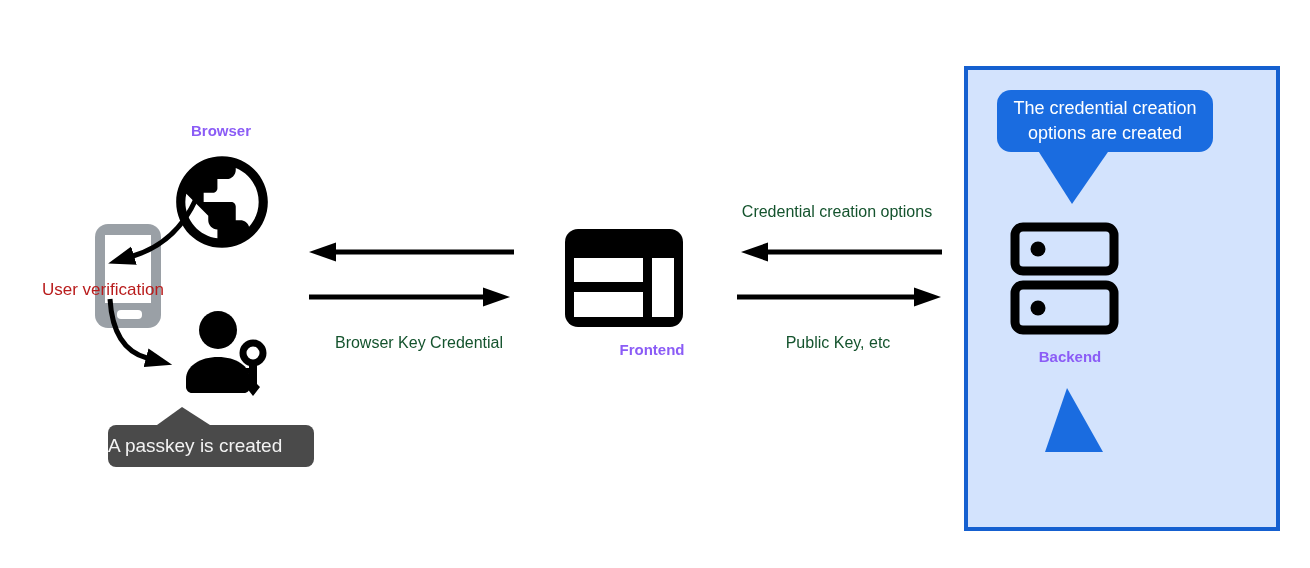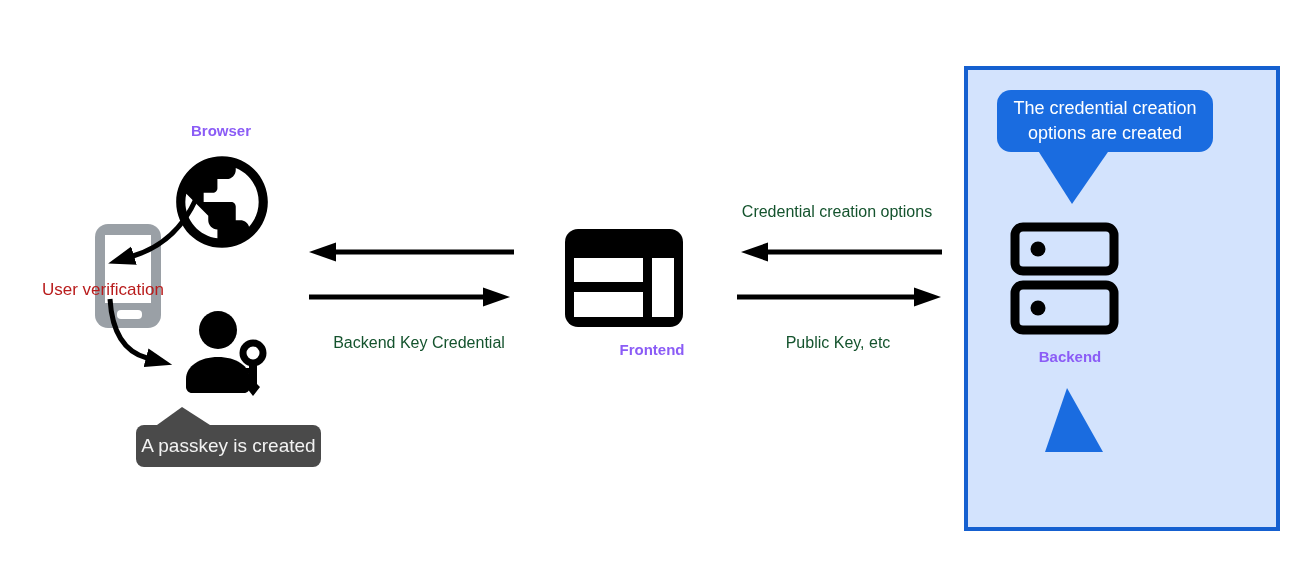--- a/index.html
+++ b/index.html
@@ -20,23 +20,23 @@
     position:absolute;
     font-family:"DejaVu Sans Mono",monospace;
     font-size:16px;color:#151515;white-space:nowrap;
   }
   .uv-label{
     position:absolute;left:42px;top:280px;
     font-size:17px;color:#b91c1c;white-space:nowrap;
   }
   
   .tooltip{
-    position:absolute;left:136px;top:425px;width:185px;height:42px;
+    position:absolute;left:108px;top:425px;width:206px;height:42px;
     background:#4a4a4a;border-radius:8px;
-    display:flex;align-items:center;justify-content:center;
+    display:flex;align-items:center;
     color:#f2f2f2;font-size:19px;white-space:nowrap;
   }
   .tooltip-tail{
     position:absolute;left:157px;top:407px;width:0;height:0;
     border-left:25px solid transparent;border-right:28px solid transparent;
     border-bottom:18px solid #4a4a4a;
   }
   
   .panel{
     position:absolute;left:964px;top:66px;width:316px;height:465px;
@@ -96,21 +96,21 @@
   </div>
 
   <svg class="abs" style="left:565px;top:229px;" width="118" height="98" viewBox="0 0 118 98" aria-hidden="true">
     <rect x="0" y="0" width="118" height="98" rx="13" fill="#000000"></rect>
     <rect x="9" y="29" width="69" height="24" fill="#ffffff"></rect>
     <rect x="9" y="63" width="69" height="25" fill="#ffffff"></rect>
     <rect x="87" y="29" width="22" height="59" fill="#ffffff"></rect>
   </svg>
   <div class="icon-label" style="left:652px;top:341px;">Frontend</div>
 
-  <div class="caption" style="left:419px;top:334px;">Backend Key Credential</div>
+  <div class="caption" style="left:419px;top:334px;">Browser Key Credential</div>
 
   <div class="caption" style="left:837px;top:203px;">Credential creation options</div>
   <div class="caption" style="left:838px;top:334px;">Public Key, etc</div>
 
   <div class="panel"></div>
 
   <div class="tail-down"></div>
   <div class="callout callout-top">
     <span class="callout-text">The credential creation options are created</span>
   </div>

